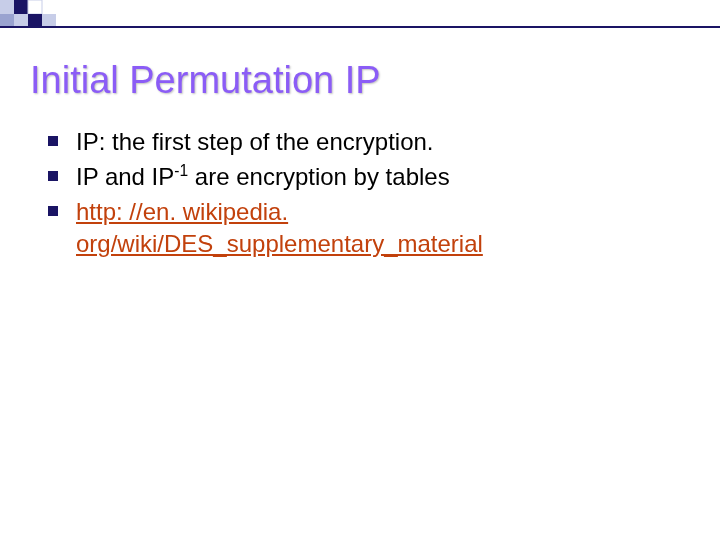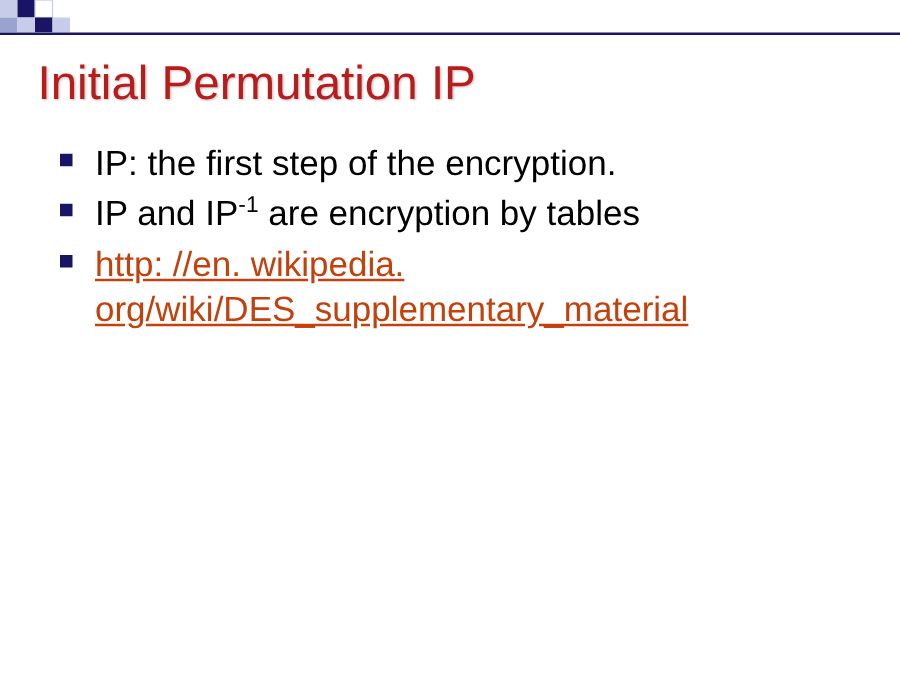--- a/index.html
+++ b/index.html
@@ -30,32 +30,32 @@
   }
   .content {
     position: absolute;
     top: 42px;
     left: 30px;
     right: 30px;
   }
   .title {
     font-size: 38px;
     font-weight: 400;
-    color: #b91c1c;
+    color: #8b5cf6;
     text-shadow: 1px 1px 2px rgba(0,0,0,0.25);
-    margin: 4px 0 24px 0;
+    margin: 17px 0 24px 0;
   }
   .bullets {
     list-style: none;
     margin: 0;
     padding: 0 0 0 18px;
   }
   .bullets li {
     position: relative;
-    font-size: 28px;
+    font-size: 24px;
     line-height: 1.3;
     color: #000;
     margin: 0 0 4px 0;
     padding-left: 28px;
   }
   .bullets li::before {
     content: "";
     position: absolute;
     left: 0;
     top: 10px;

